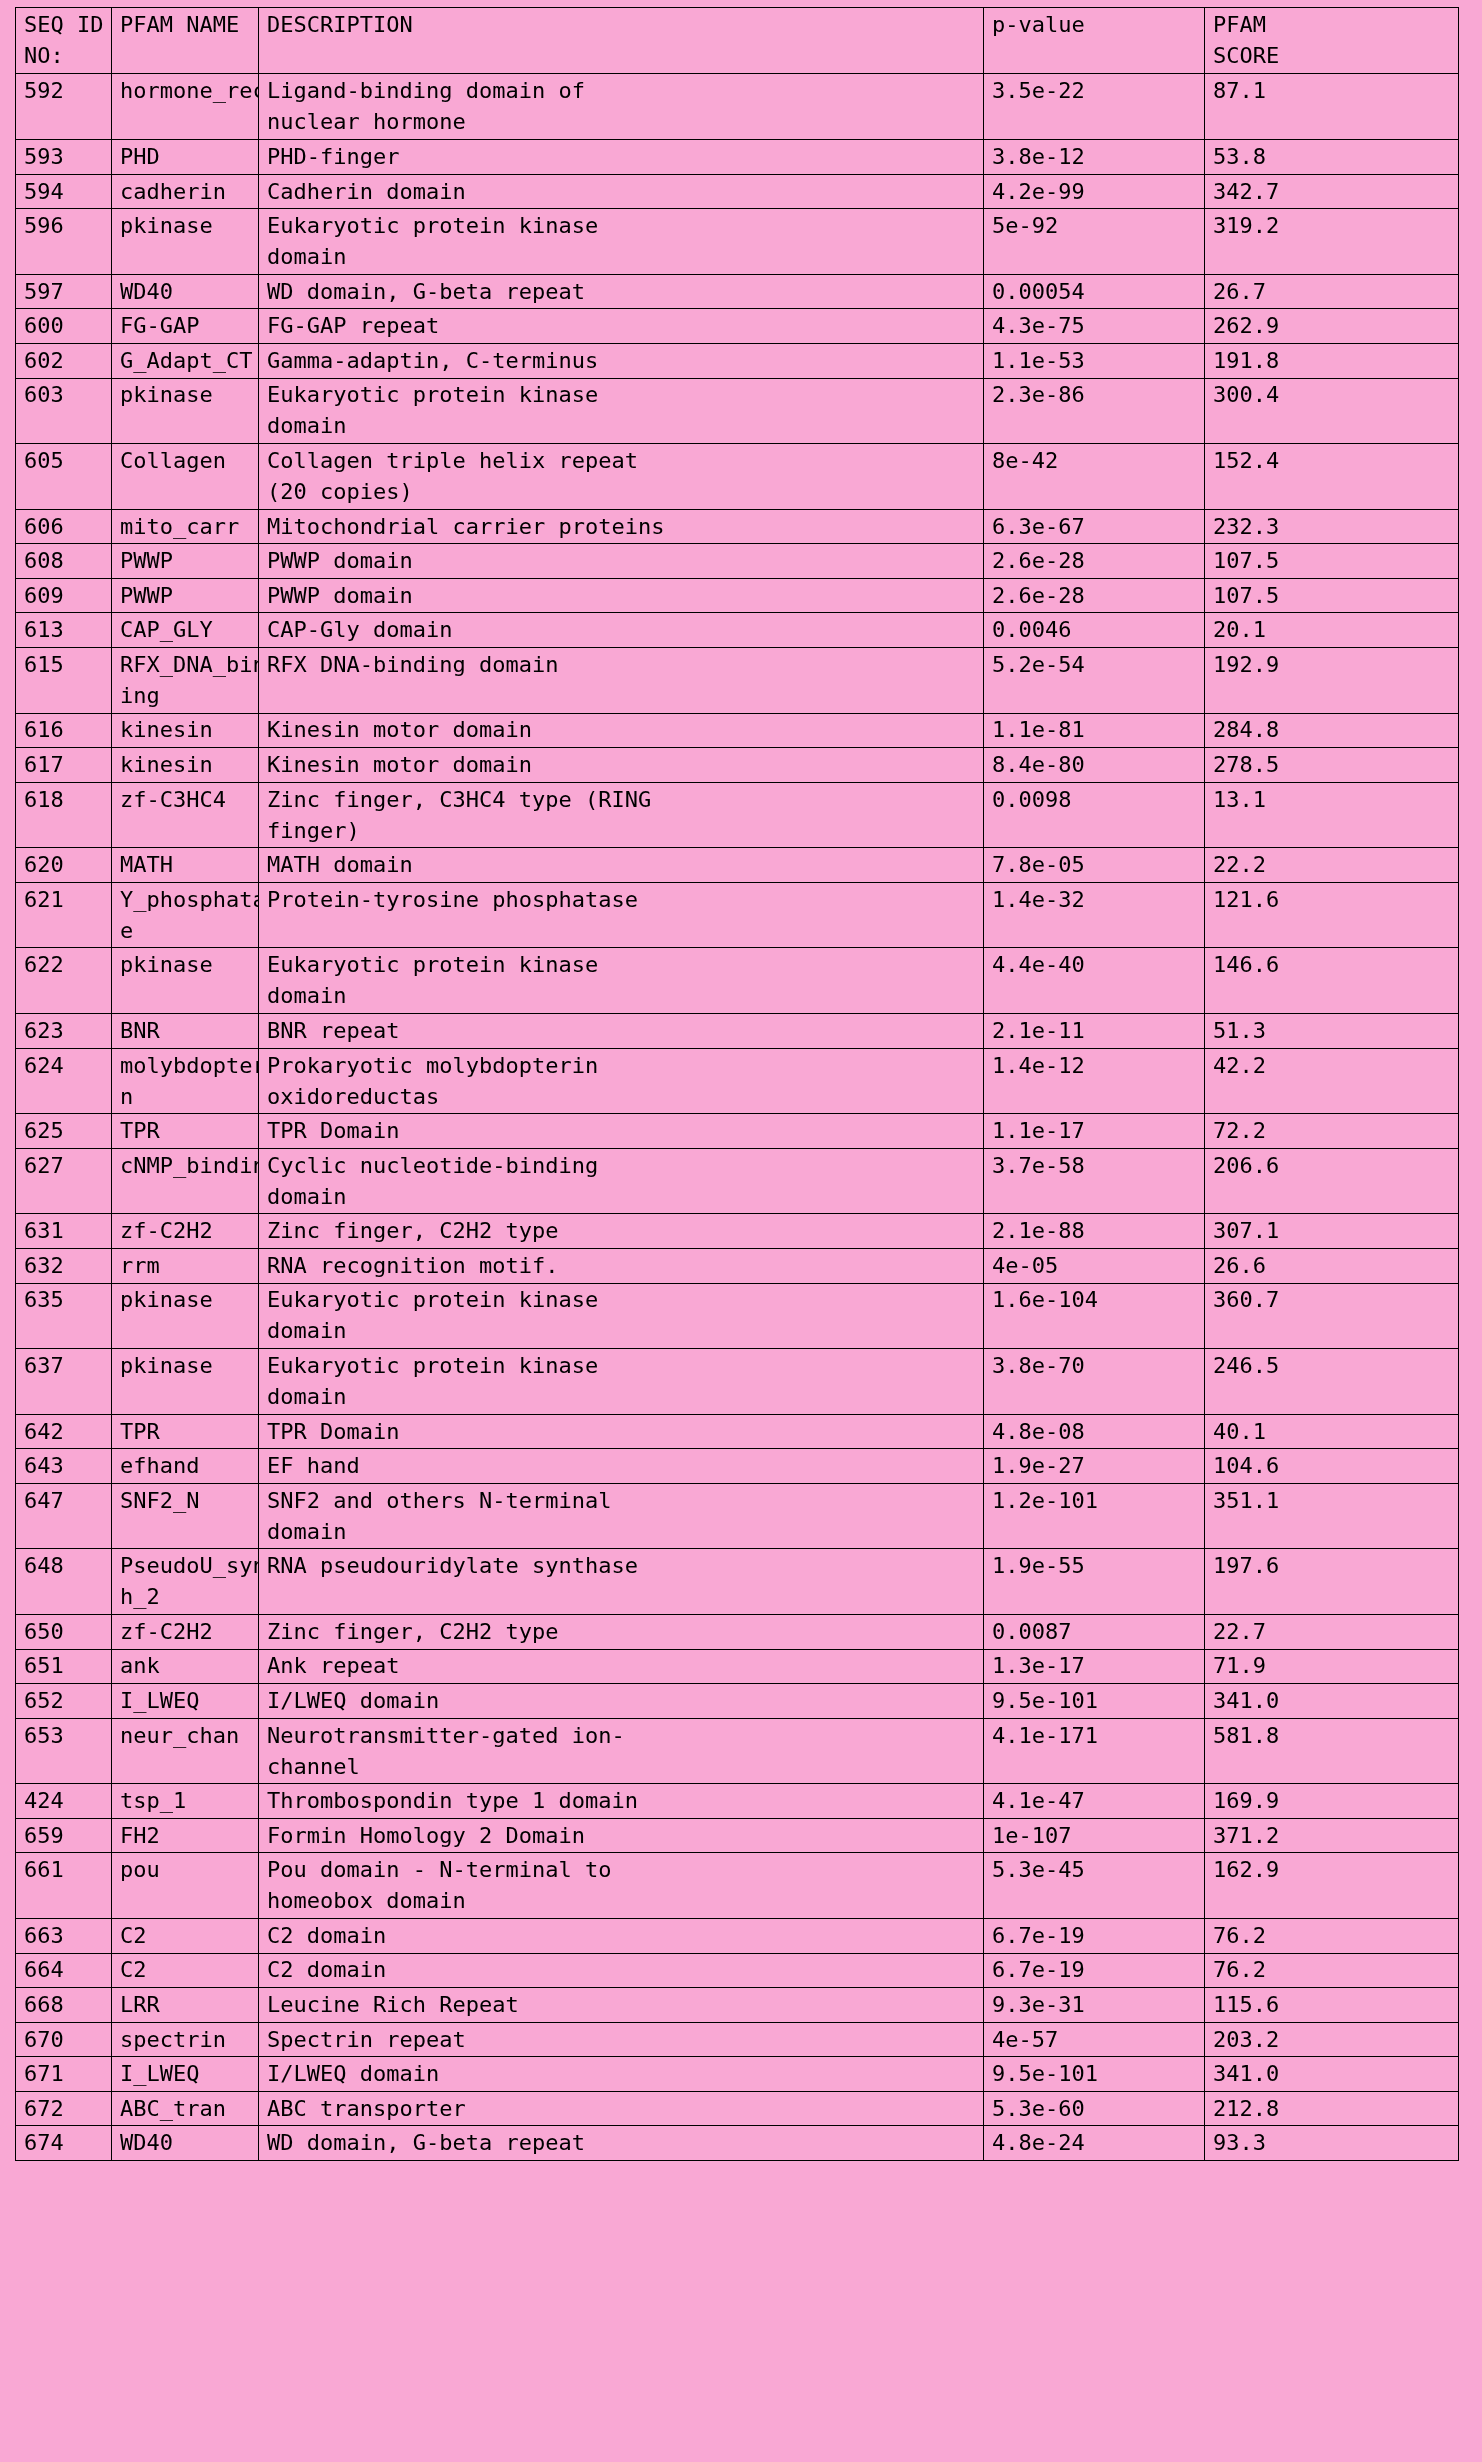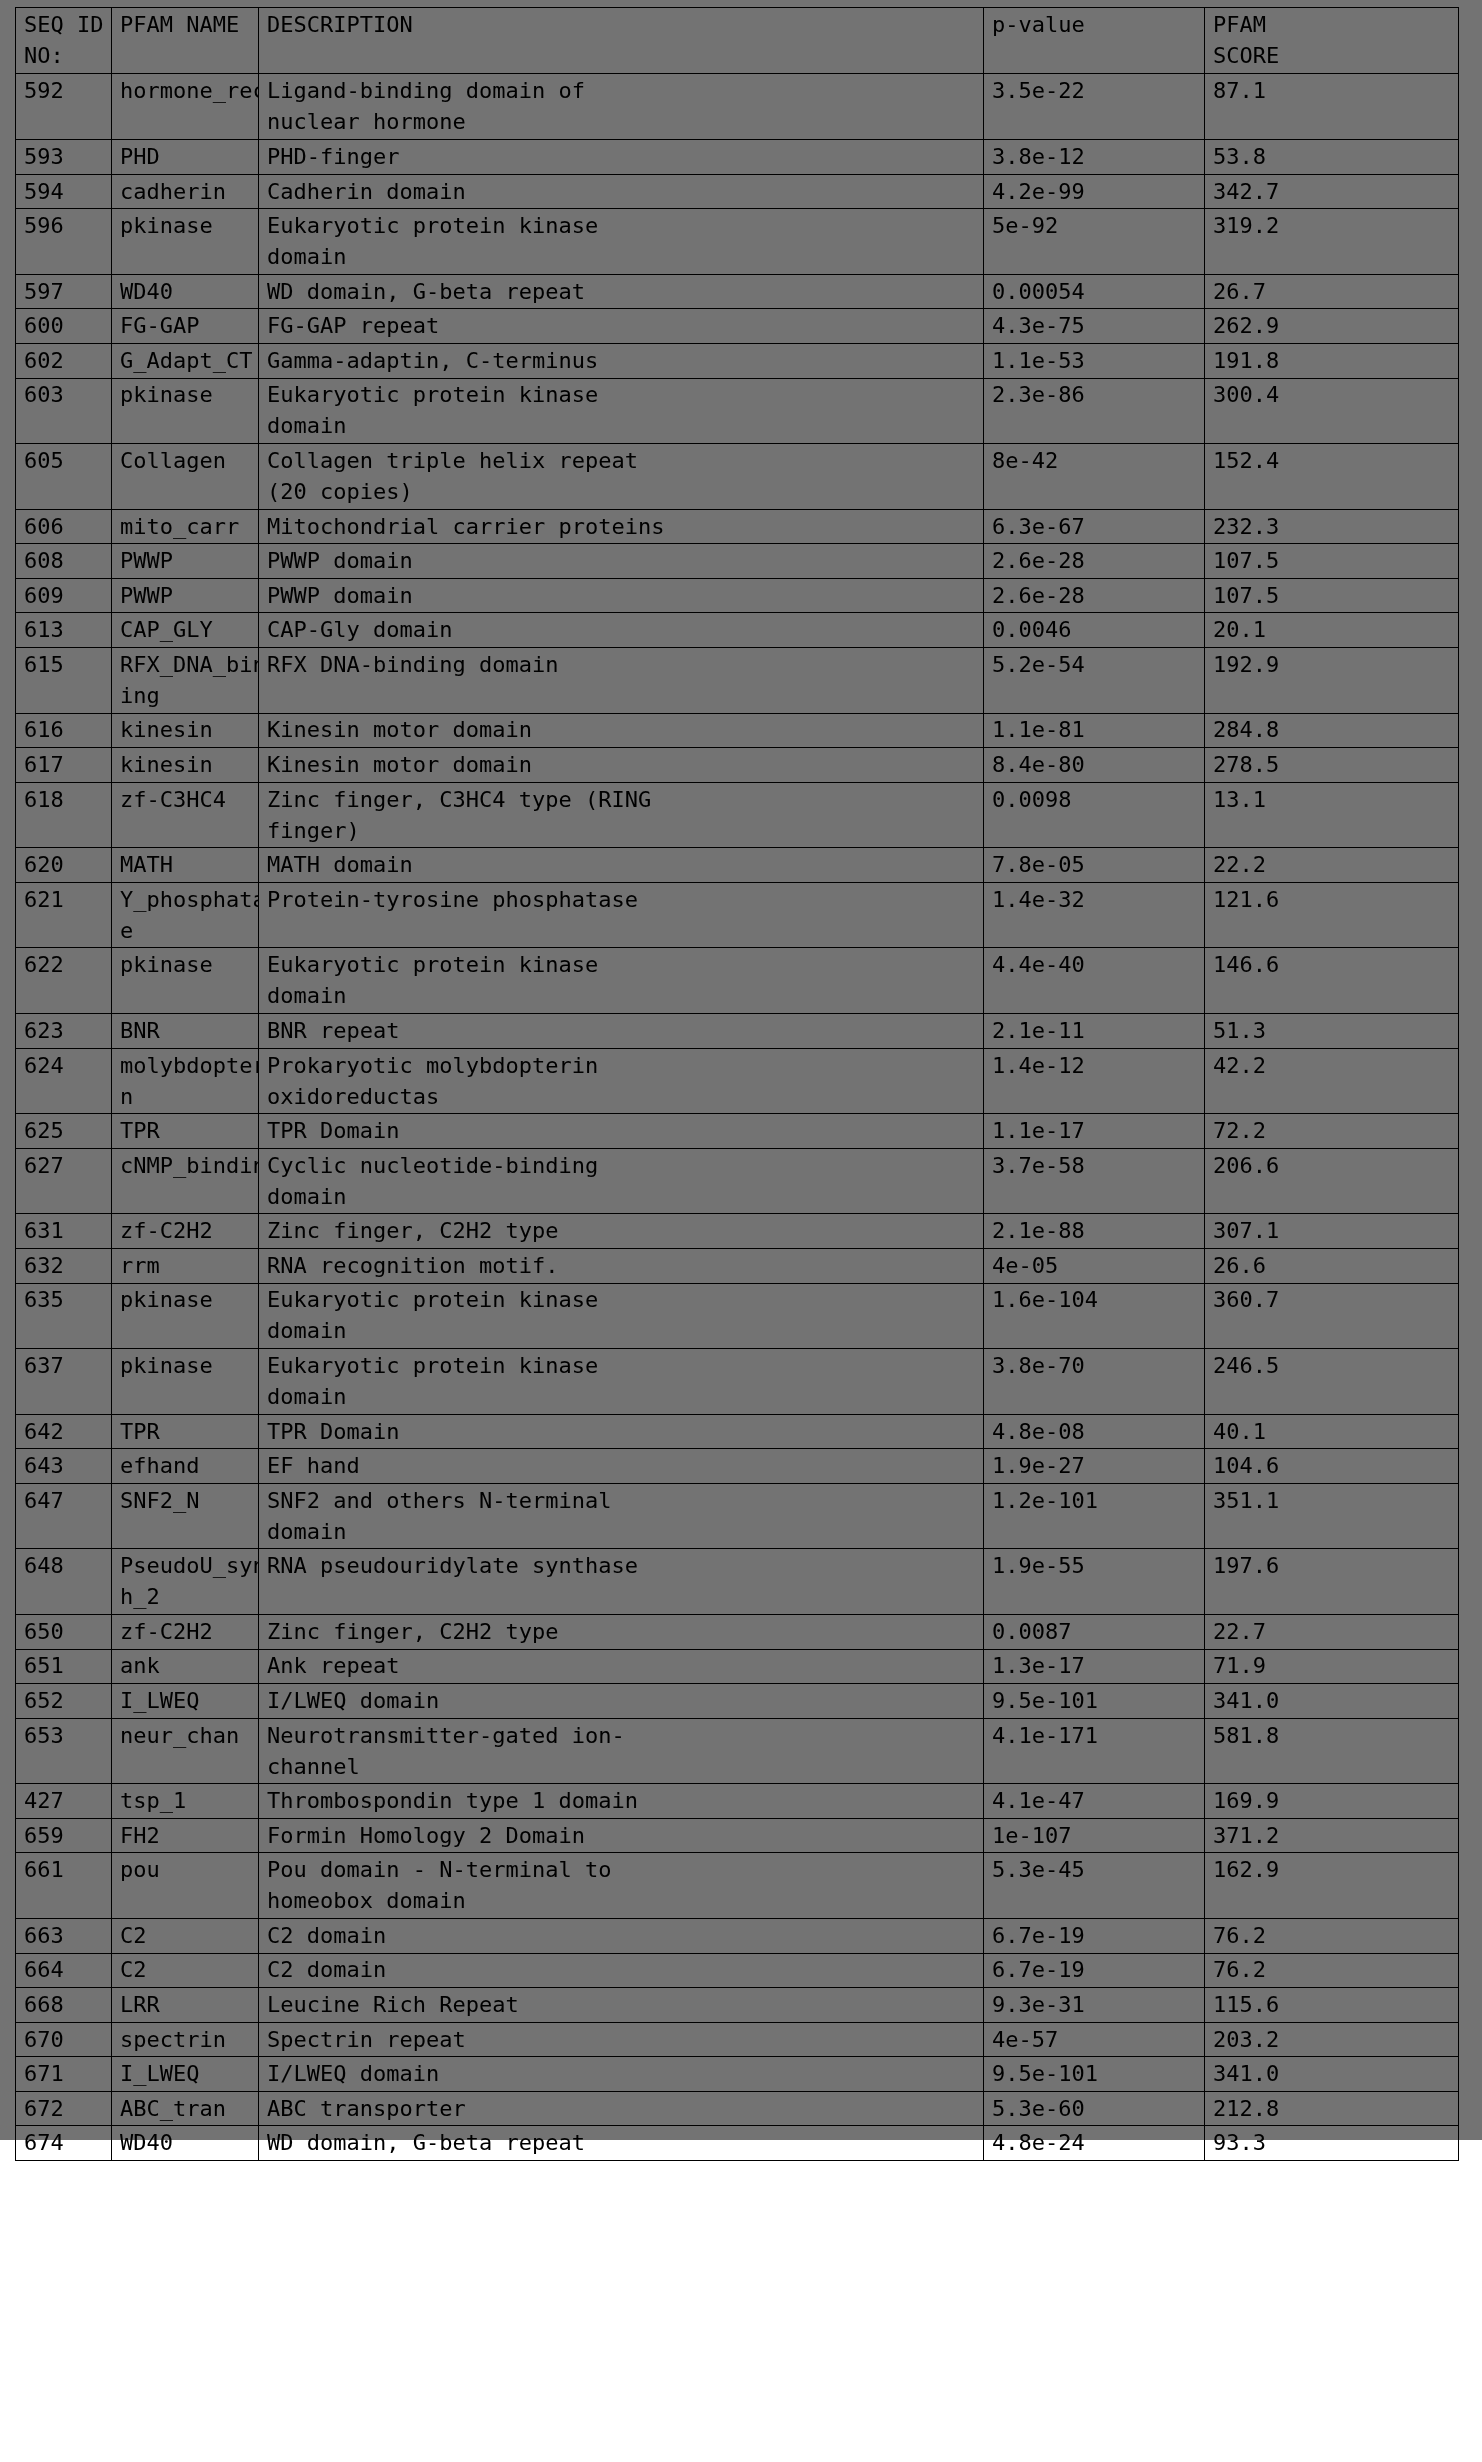--- a/index.html
+++ b/index.html
@@ -12,22 +12,22 @@
     width: 1483px;
     height: 2462px;
     font-family: "DejaVu Sans Mono", "Liberation Mono", monospace;
     color: #000000;
     overflow: hidden;
   }
 
   #page {
     position: relative;
     width: 1483px;
-    height: 2140px;
-    background: #737373;
+    height: 2462px;
+    background: #f9a8d4;
     box-sizing: border-box;
     padding: 6.9px 12px 8.6px 15.4px;
   }
 
   table.pfam {
     width: 1442px;
     border-collapse: collapse;
     table-layout: fixed;
     font-size: 22px;
     line-height: 31px;
@@ -350,21 +350,21 @@
         </tr>
         <tr class="h2">
           <td><span class="cell">653</span></td>
           <td><span class="cell">neur_chan</span></td>
           <td><span class="cell">Neurotransmitter-gated ion-
 channel</span></td>
           <td><span class="cell">4.1e-171</span></td>
           <td><span class="cell">581.8</span></td>
         </tr>
         <tr class="h1">
-          <td><span class="cell">427</span></td>
+          <td><span class="cell">424</span></td>
           <td><span class="cell">tsp_1</span></td>
           <td><span class="cell">Thrombospondin type 1 domain</span></td>
           <td><span class="cell">4.1e-47</span></td>
           <td><span class="cell">169.9</span></td>
         </tr>
         <tr class="h1">
           <td><span class="cell">659</span></td>
           <td><span class="cell">FH2</span></td>
           <td><span class="cell">Formin Homology 2 Domain</span></td>
           <td><span class="cell">1e-107</span></td>

